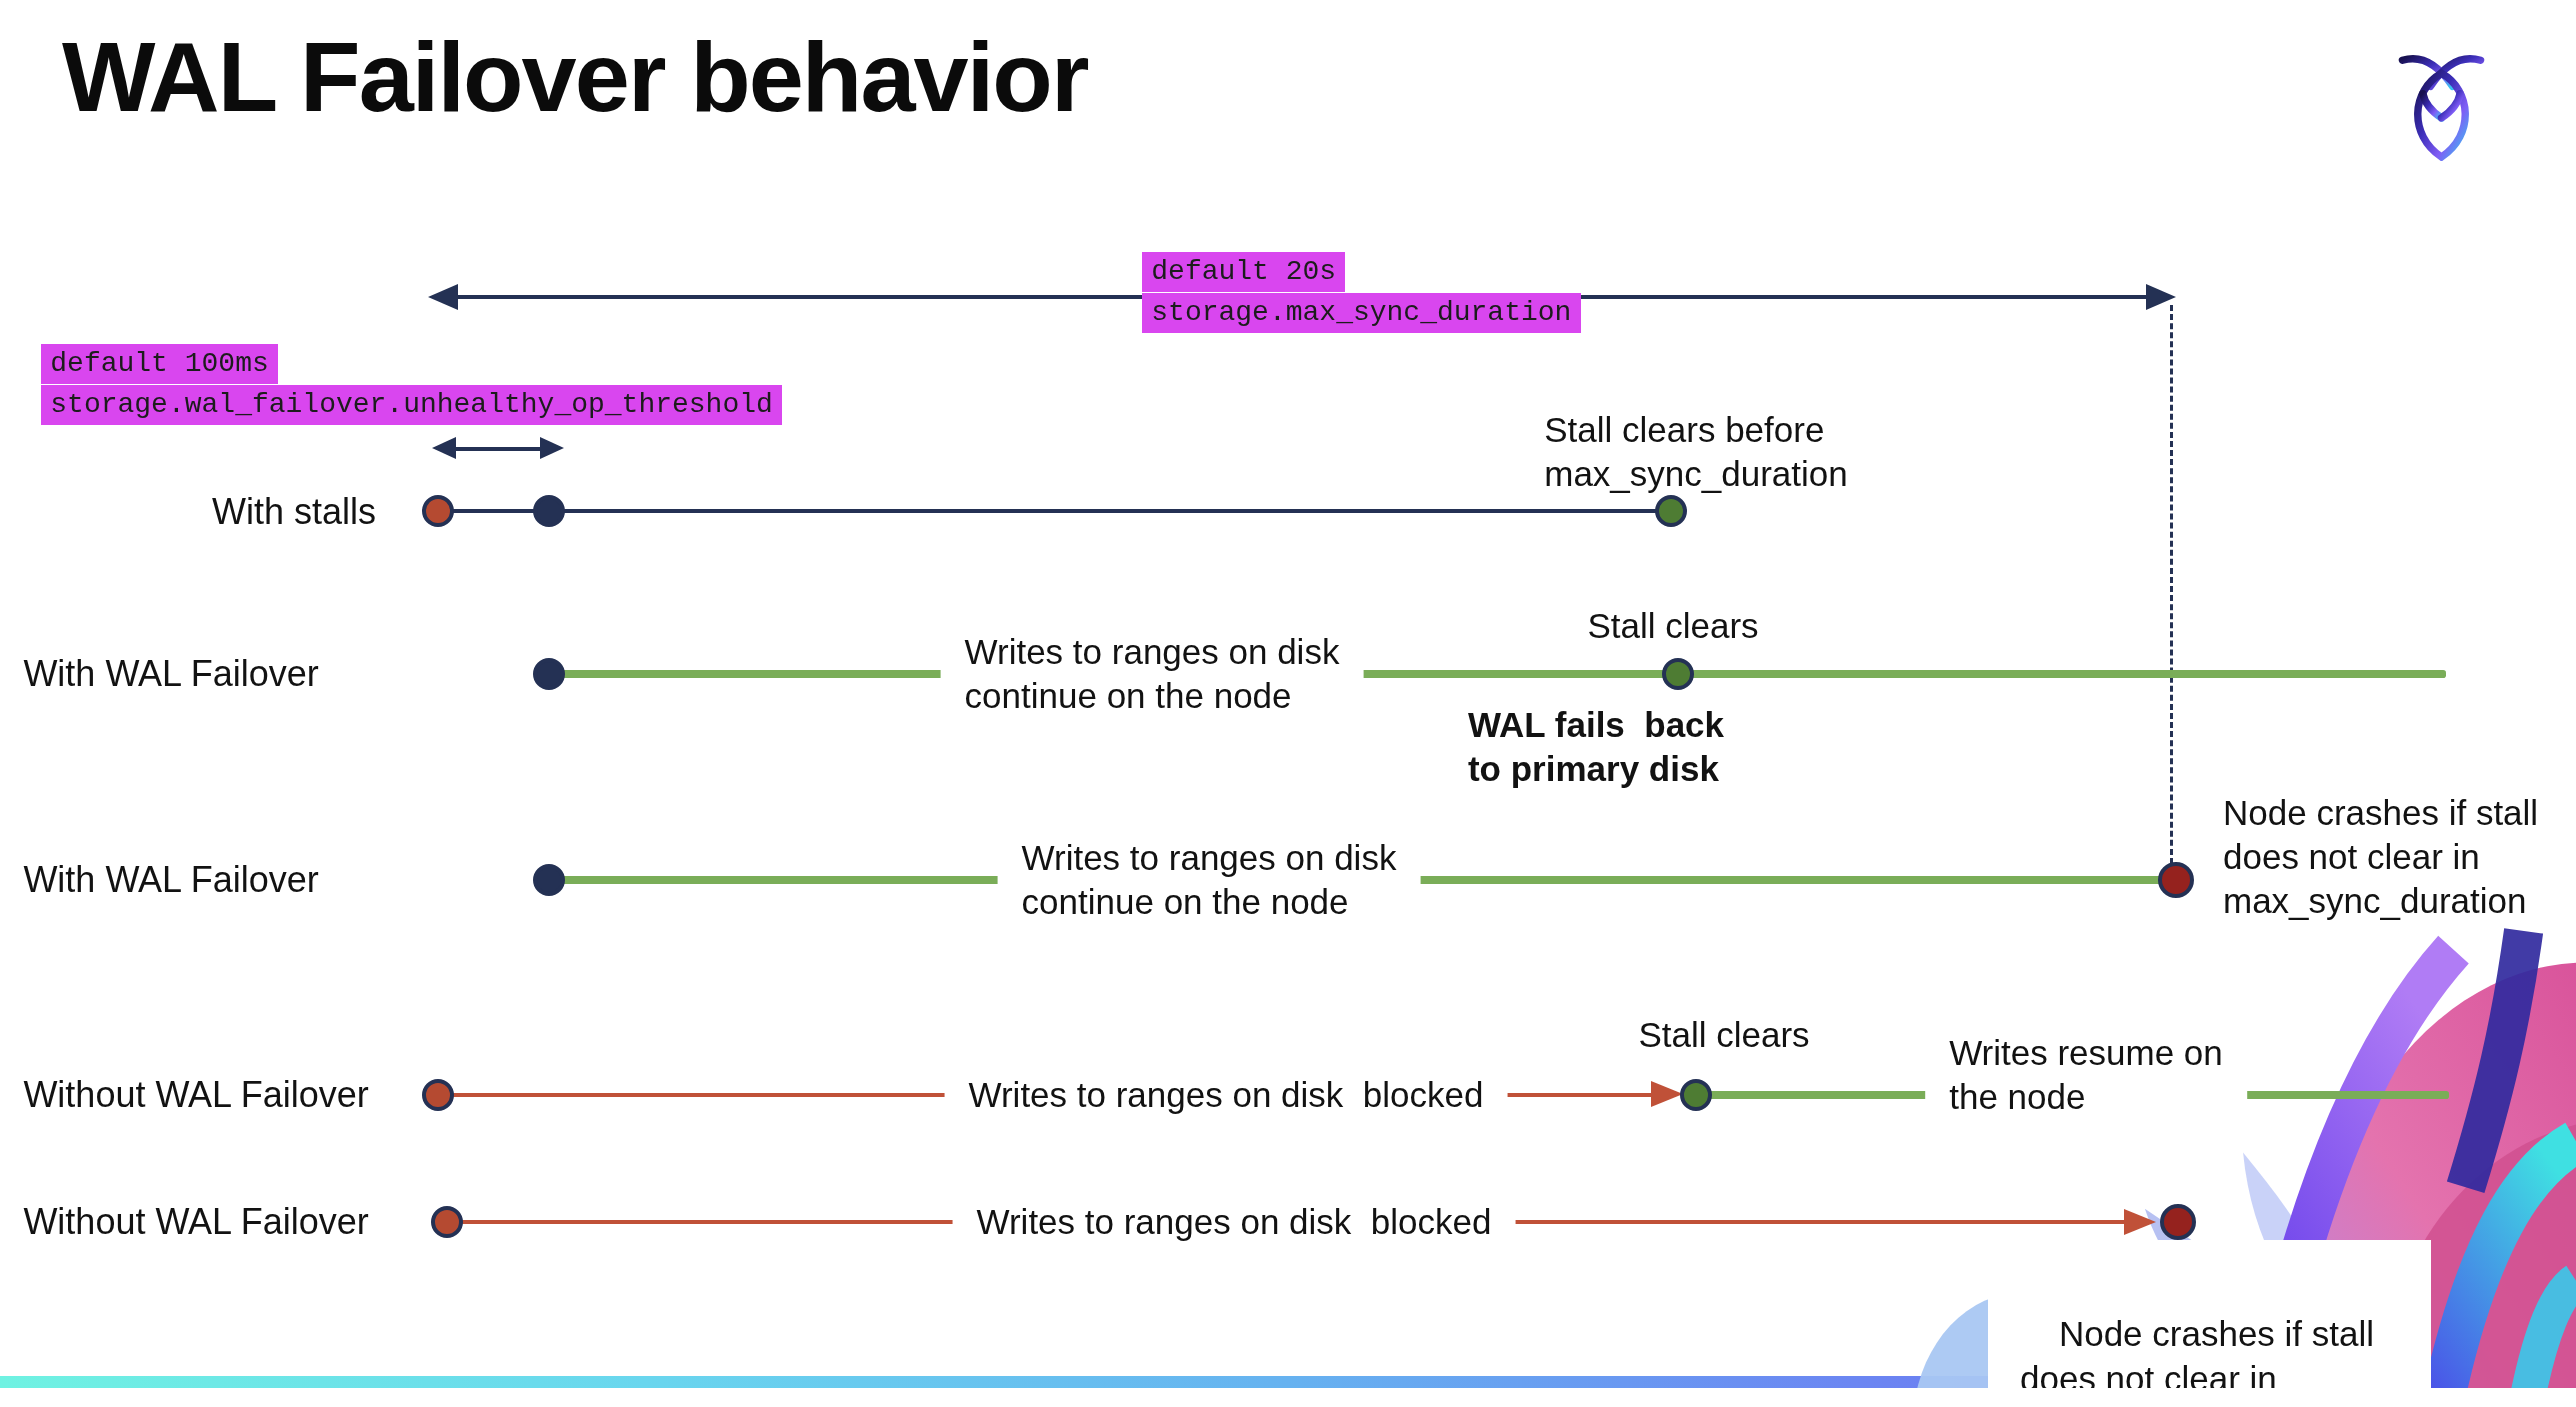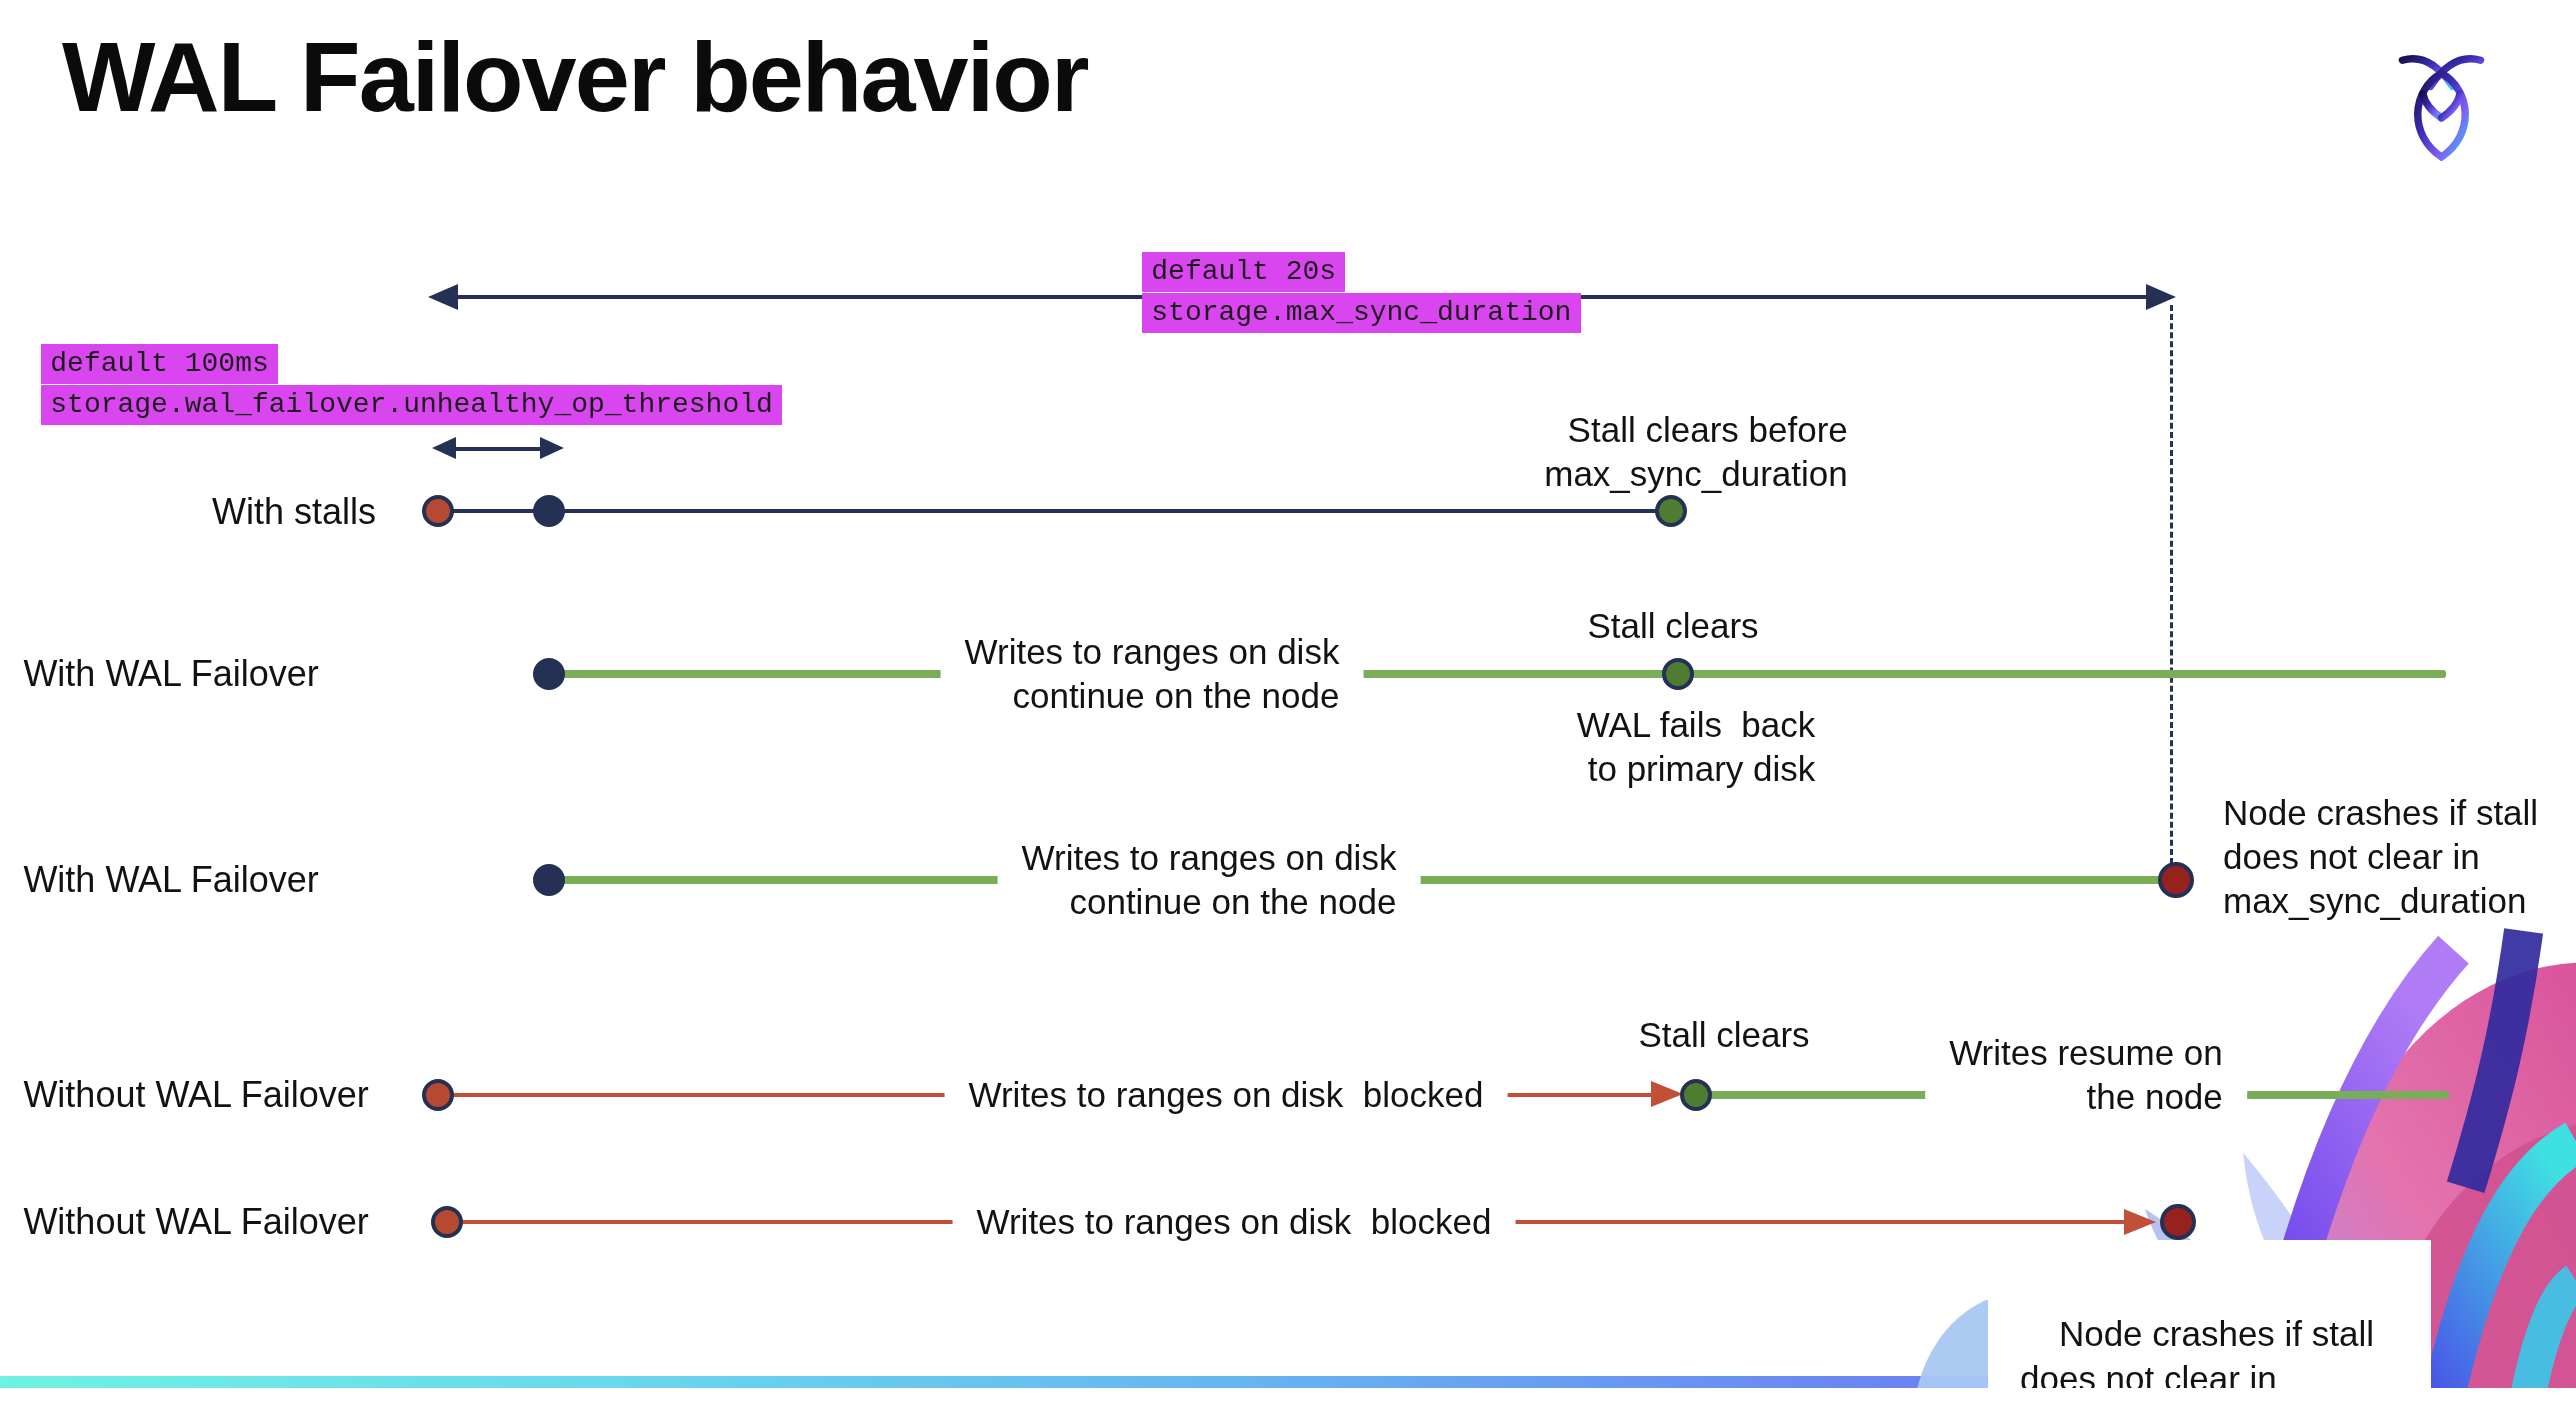--- a/index.html
+++ b/index.html
@@ -11,21 +11,21 @@
   .title{
     left:62px;top:20.6px;font-size:99px;line-height:112px;font-weight:700;
     letter-spacing:-1.9px;color:#0b0b0b;
   }
   .mono{
     font-family:"Liberation Mono","DejaVu Sans Mono",monospace;
     font-size:28px;line-height:34px;background:#d946ef;color:#1c1c1c;
     padding:2.8px 9.3px;display:inline-block;white-space:pre;
   }
   .ann{
-    font-size:35px;line-height:44px;white-space:pre-wrap;text-align:right;
+    font-size:35px;line-height:44px;white-space:pre-wrap;text-align:left;
     transform:translateX(-50%);
   }
   .ann.left{transform:none;text-align:left;}
   .ann.bg{background:#ffffff;padding:0 24px;}
   .rowlabel{font-size:36px;line-height:43px;white-space:nowrap;}
   .hline{position:absolute;border-radius:2.8px;}
   .navy-line{background:#243154;height:3.7px;}
   .green-line{background:#7aad58;height:8.4px;}
   .red-line{background:#c05138;height:3.7px;}
   .dot{
@@ -138,21 +138,21 @@
   <div class="abs ann" style="left:1696px;top:408px;">Stall clears before
 max_sync_duration</div>
 
   <div class="abs rowlabel" style="left:23.4px;top:652px;">With WAL Failover</div>
   <div class="hline green-line" style="left:556px;top:670px;width:1890px;"></div>
   <div class="dot sz" style="left:549px;top:674px;background:#243154;"></div>
   <div class="abs ann bg" style="left:1152px;top:630px;">Writes to ranges on disk
 continue on the node</div>
   <div class="dot sz" style="left:1678px;top:674px;background:#4e7c33;"></div>
   <div class="abs ann" style="left:1673px;top:604px;">Stall clears</div>
-  <div class="abs ann" style="left:1696px;top:703px;">WAL fails  back
+  <div class="abs ann" style="left:1596px;top:703px;font-weight:bold;">WAL fails  back
 to primary disk</div>
 
   <div class="abs rowlabel" style="left:23.4px;top:858px;">With WAL Failover</div>
   <div class="hline green-line" style="left:556px;top:876px;width:1620px;"></div>
   <div class="dot sz" style="left:549px;top:880px;background:#243154;"></div>
   <div class="abs ann bg" style="left:1209px;top:836px;">Writes to ranges on disk
 continue on the node</div>
   <div class="dot" style="left:2176px;top:880px;width:36px;height:36px;background:#95221e;"></div>
   <div class="abs ann left" style="left:2223px;top:791px;">Node crashes if stall
 does not clear in

